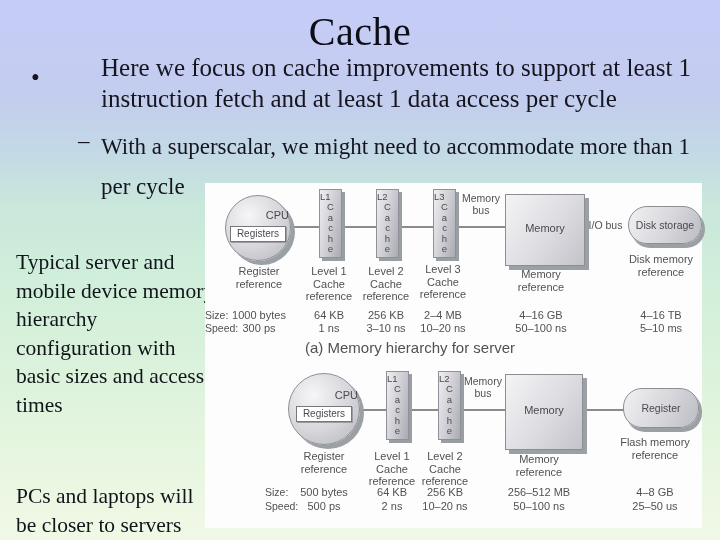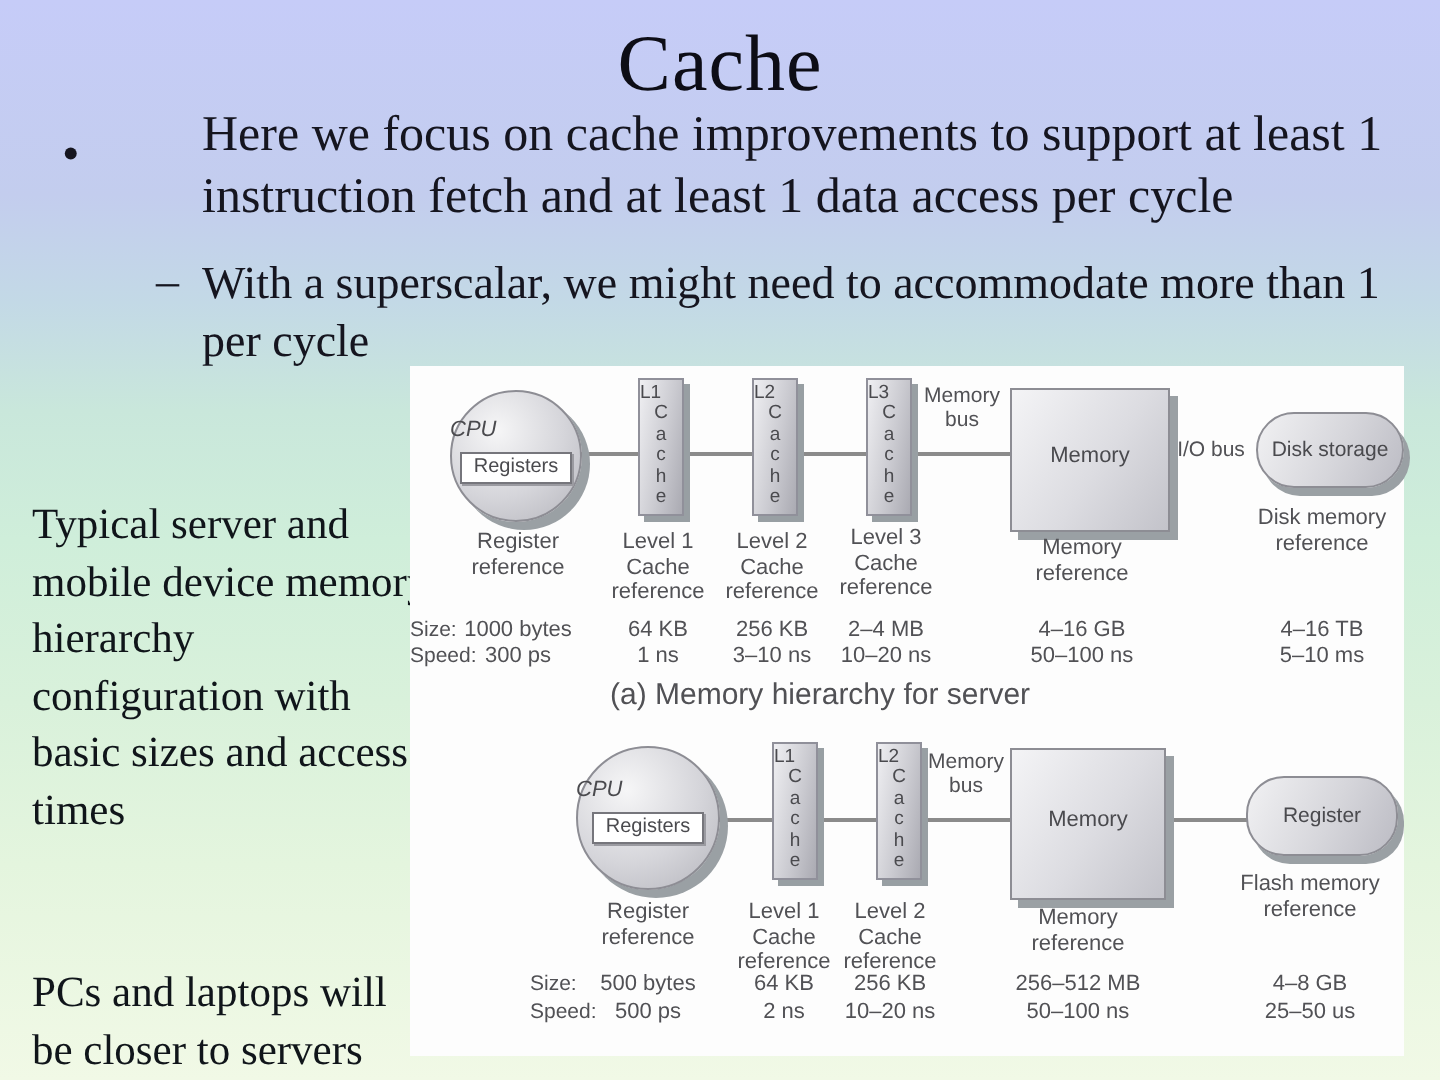--- a/index.html
+++ b/index.html
@@ -12,38 +12,38 @@
   }
   .title {
     position:absolute; top:8px; left:0; width:720px; text-align:center;
     font-size:40px; color:#0d0d16; letter-spacing:0.5px;
   }
   .bullet-marker { position:absolute; font-size:25px; color:#15151f; }
   .bullet-text {
     position:absolute; font-size:25px; line-height:31px; color:#15151f;
   }
   .sub-marker { position:absolute; font-size:23px; color:#15151f; }
-  .sub-text { position:absolute; font-size:23px; line-height:29px; color:#15151f; }
+  .sub-text { position:absolute; font-size:23px; line-height:40px; color:#15151f; }
   .side-note {
     position:absolute; left:16px; width:202px; font-size:21.5px;
     line-height:28.5px; color:#10151a;
   }
   
   #diagram {
     position:absolute; left:205px; top:183px; width:497px; height:345px;
     background:#fdfdfd;
     font-family:"Liberation Sans", sans-serif; color:#515155;
   }
   .hline { position:absolute; height:2px; background:#8b8b8b; }
   .cpu-circle {
     position:absolute; border-radius:50%;
     background:radial-gradient(circle at 35% 30%, #f6f6f7 0%, #d5d5da 55%, #b5b5bc 100%);
     border:1px solid #8d8d94; box-shadow:4px 4px 0 #9aa0a4;
   }
-  .cpu-label { position:absolute; text-align:left; font-size:11px; color:#4a4a4e;font-style:italic; }
+  .cpu-label { position:absolute; text-align:right; font-size:11px; color:#4a4a4e; }
   .reg-box {
     position:absolute; background:#ffffff; border:1px solid #76767c;
     font-size:10px; text-align:center; line-height:14px; color:#4a4a4e;
     box-shadow:1px 1px 0 #9b9ba1;
   }
   .cachebox {
     position:absolute; width:21px; height:67px;
     background:linear-gradient(100deg,#efeff2 0%,#cbcbd1 55%,#aaaab2 100%);
     border:1px solid #90909a; box-shadow:3px 3px 0 #989fa3;
   }

